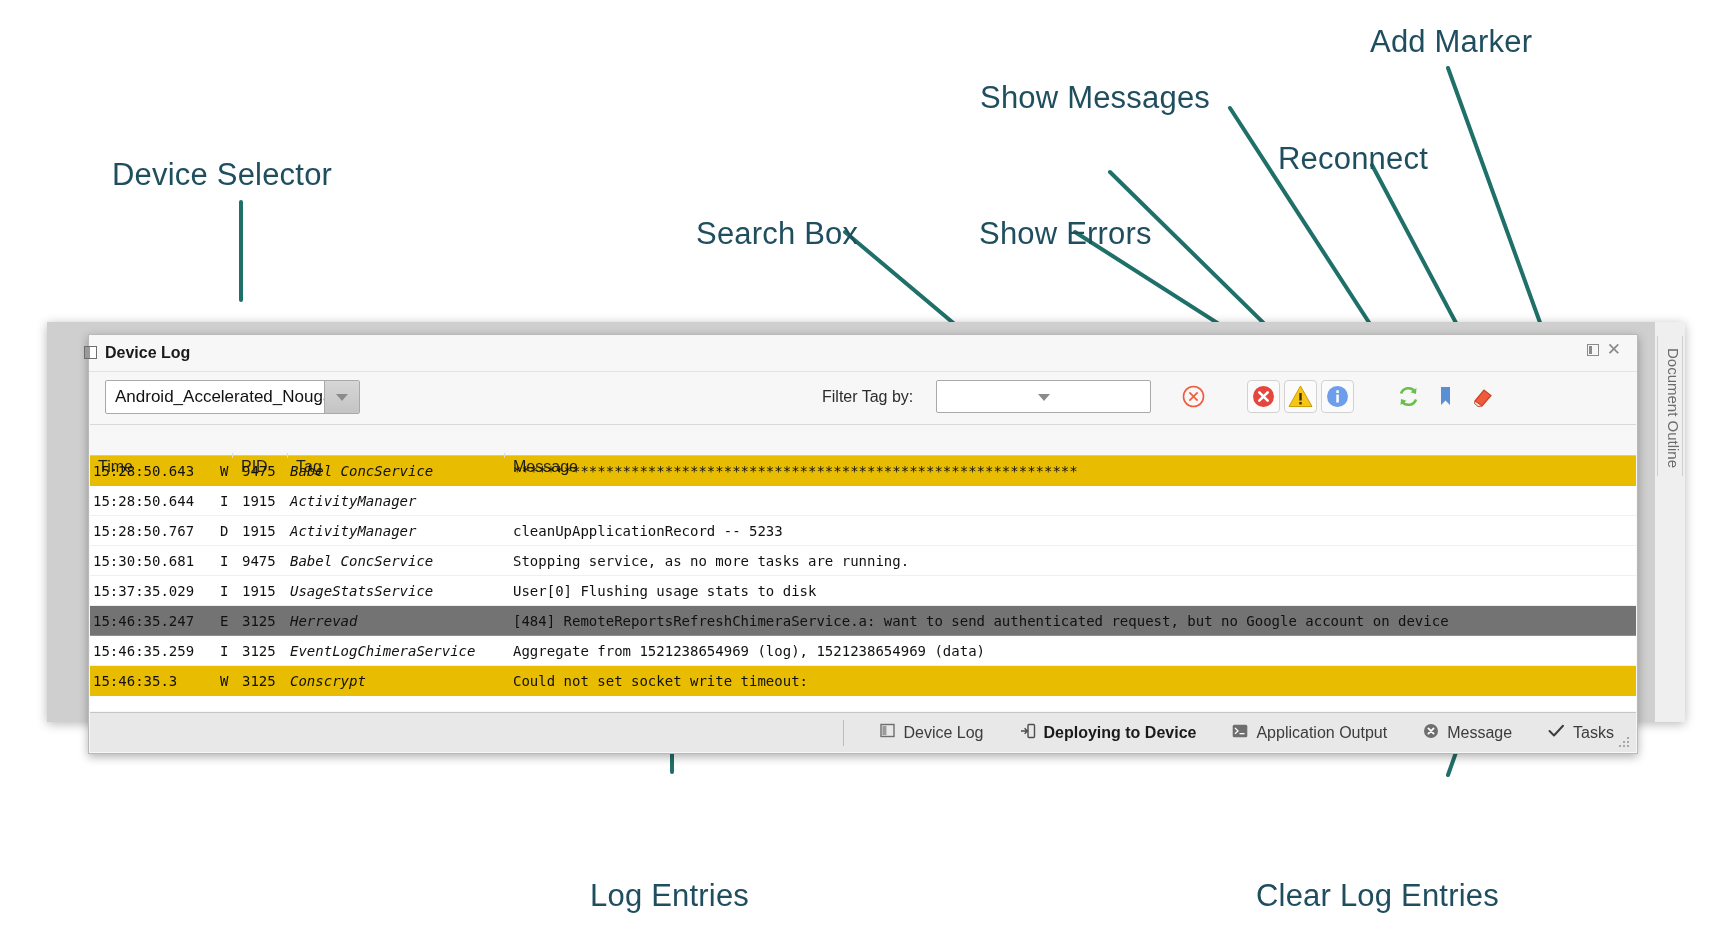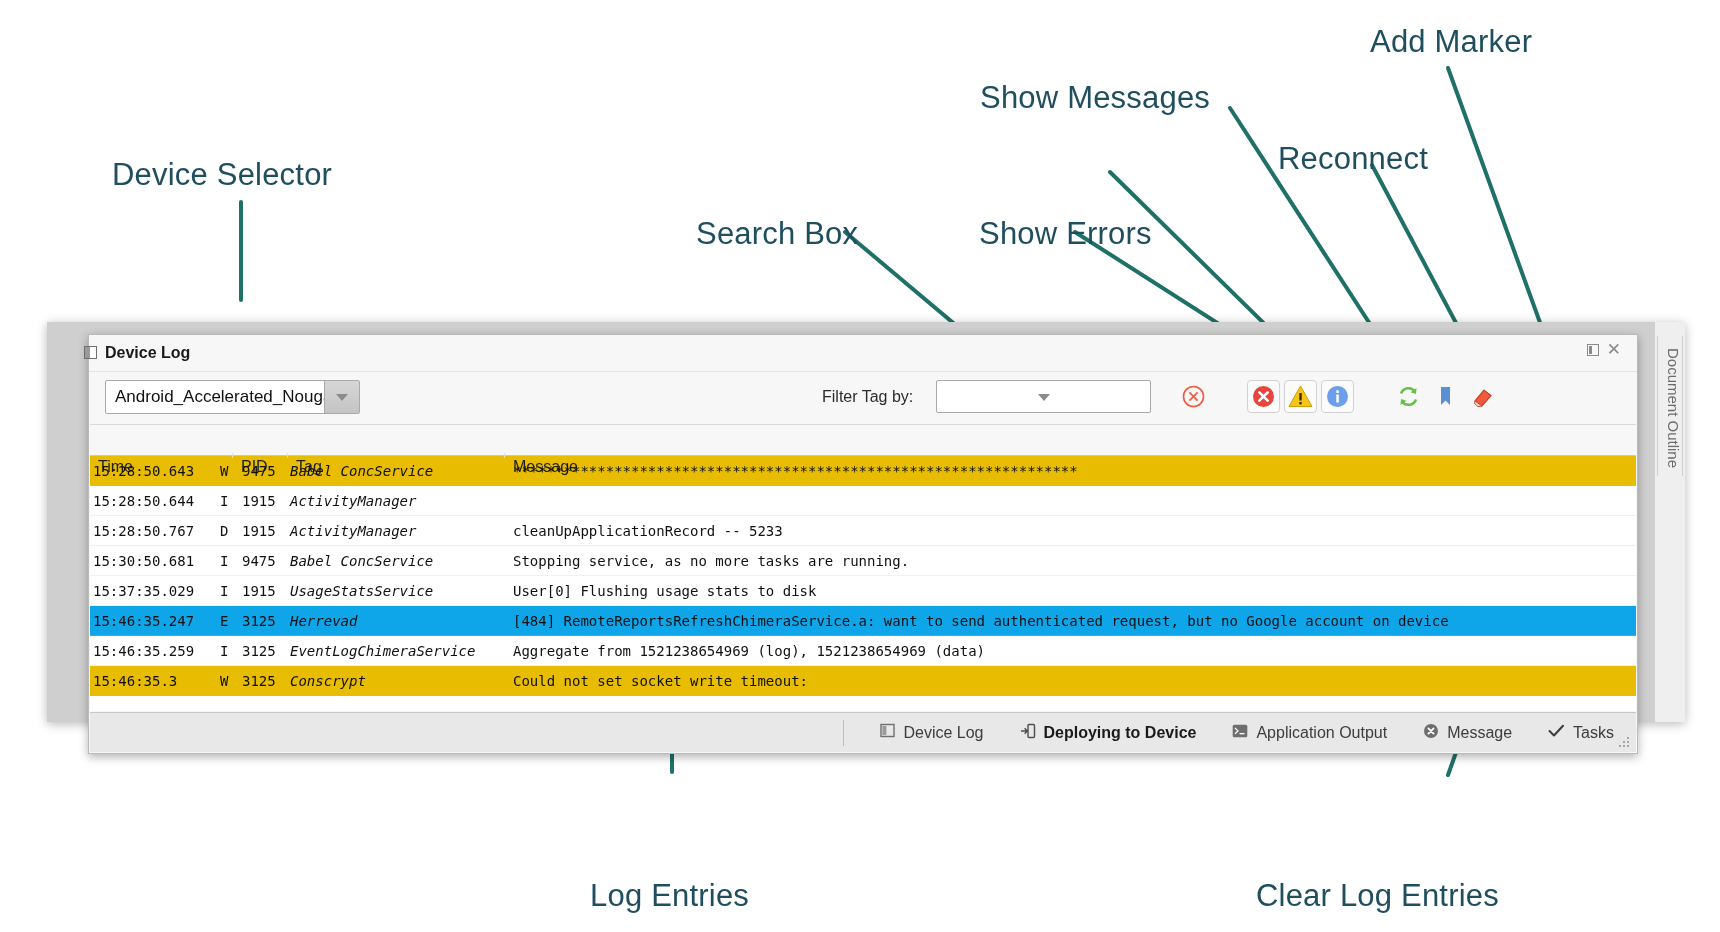--- a/index.html
+++ b/index.html
@@ -228,21 +228,21 @@
   .log-row {
     display: flex;
     height: 29px;
     font-family: "DejaVu Sans Mono", monospace;
     font-size: 14px;
     color: #111111;
     align-items: center;
     border-bottom: 1px solid #f0f0f0;
   }
   .log-row.warn  { background: #e8bc00; border-bottom-color: #e8bc00; }
-  .log-row.error { background: #0ea5e9; border-bottom-color: #f16a50; }
+  .log-row.error { background: #737373; border-bottom-color: #f16a50; }
   .log-row .rc { padding-left: 2px; box-sizing: border-box; white-space: nowrap; overflow: hidden; }
   .r-time { width: 128px; text-align: left; padding-left: 3px !important;}
   .r-lvl  { width: 22px; }
   .r-pid  { width: 48px; }
   .r-tag  { width: 217px; font-style: italic; }
   .r-msg  { flex: 1; padding-left: 8px !important; }
 
   
   .statusbar {
     position: absolute;

